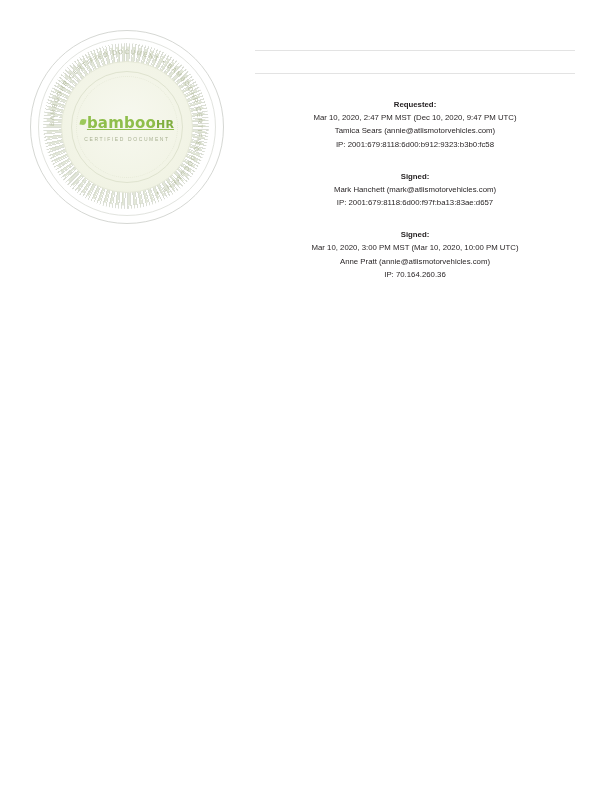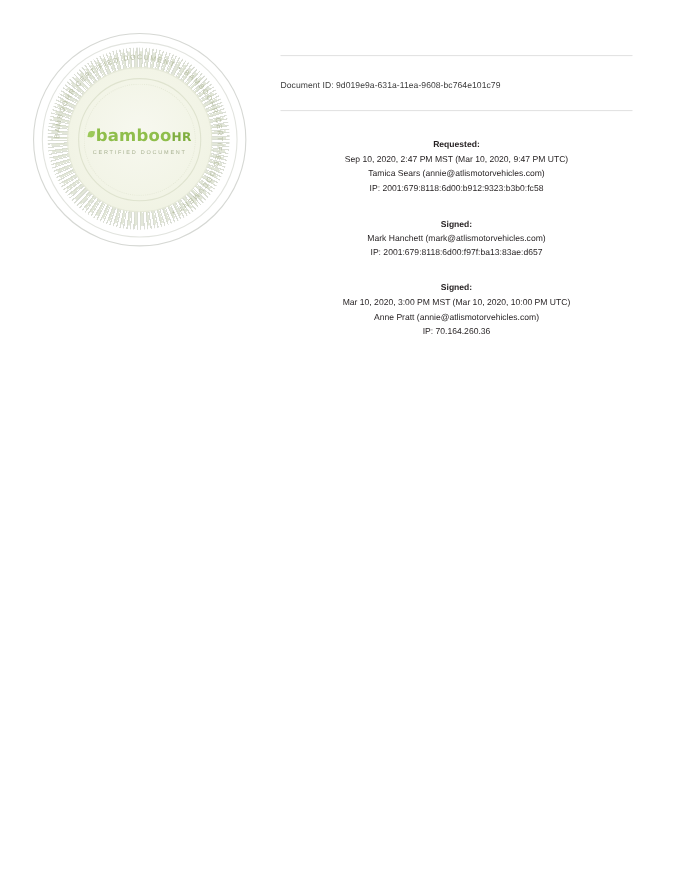--- a/index.html
+++ b/index.html
@@ -89,20 +89,21 @@
     left: 0; right: 0;
     top: 84px;
     text-align: center;
   }
   .seal-logo {
     font-size: 15px;
     letter-spacing: 0.2px;
     color: #8fbe4b;
     font-family: "DejaVu Sans", sans-serif;
     font-weight: bold;
+    text-decoration: underline;
   }
   .seal-logo .hr { color: #7fae3f; font-size: 11px; }
   .seal-logo .leaf {
     display: inline-block;
     width: 6px; height: 6px;
     border-radius: 60% 0 60% 0;
     background: #9cc95a;
     transform: translateY(-3px) rotate(10deg);
     margin-right: 1px;
   }
@@ -201,27 +202,26 @@
       <span class="leaf"></span><span>bamboo</span><span class="hr">HR</span>
     </div>
     <div class="seal-sub">CERTIFIED DOCUMENT</div>
   </div>
 </div>
 
 <div class="doc-col">
 
   <div class="rule top"></div>
 
-  <div class="doc-id">Document ID: 9d019e9a-631a-11ea-9608-bc764e101c79</div>
 
   <div class="rule mid"></div>
 
   <div class="event">
     <div class="event-label">Requested:</div>
-    <div class="event-line">Sep 10, 2020, 2:47 PM MST (Mar 10, 2020, 9:47 PM UTC)</div>
+    <div class="event-line">Mar 10, 2020, 2:47 PM MST (Dec 10, 2020, 9:47 PM UTC)</div>
     <div class="event-line">Tamica Sears (annie@atlismotorvehicles.com)</div>
     <div class="event-line">IP: 2001:679:8118:6d00:b912:9323:b3b0:fc58</div>
   </div>
 
   <div class="event">
     <div class="event-label">Signed:</div>
     <div class="event-line">Mark Hanchett (mark@atlismotorvehicles.com)</div>
     <div class="event-line">IP: 2001:679:8118:6d00:f97f:ba13:83ae:d657</div>
   </div>
 

